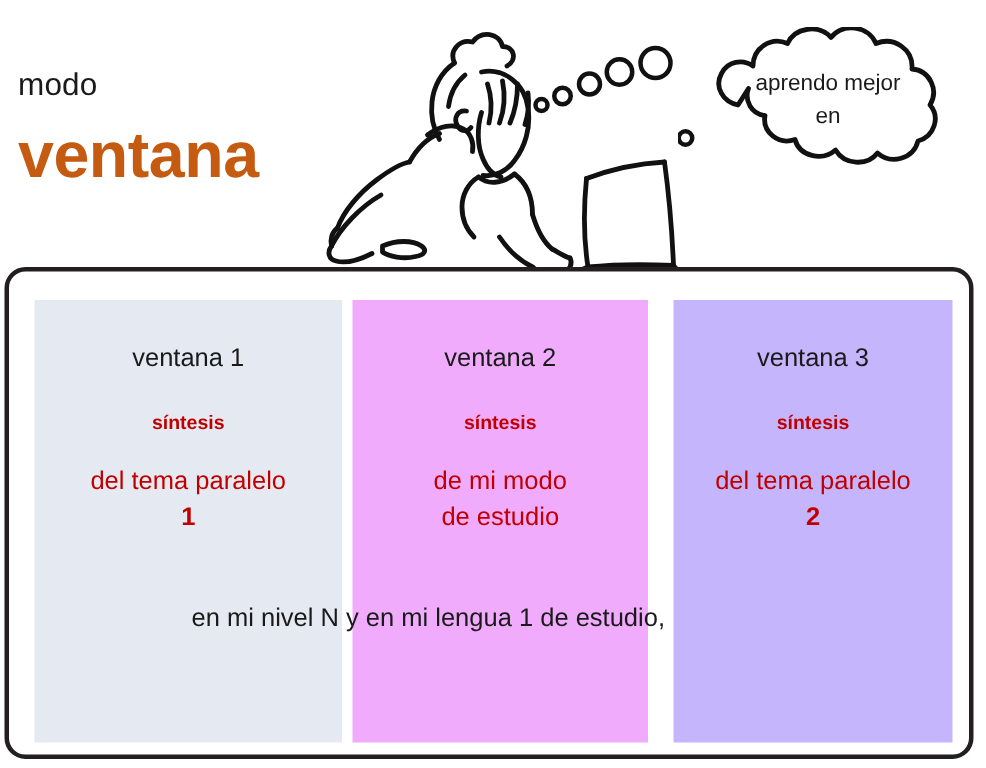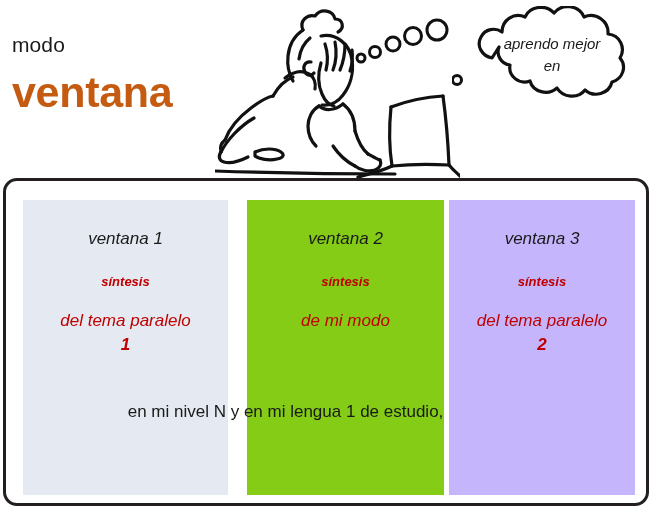--- a/index.html
+++ b/index.html
@@ -12,21 +12,21 @@
     height: 512px;
     position: relative;
     overflow: hidden;
     font-family: "Liberation Sans", sans-serif;
     color: #1a1a1a;
   }
 
   
   #header {
     position: absolute;
-    left: 0; top: 0;
+    left: 0; top: 12px;
     width: 657px;
     height: 187px;
   }
 
   #modo-label {
     position: absolute;
     left: 12px;
     top: 34px;
     font-size: 21px;
     line-height: 21px;
@@ -63,21 +63,20 @@
 
   #cloud-text {
     position: absolute;
     left: 463px;
     top: 33px;
     width: 178px;
     text-align: center;
     font-size: 15px;
     line-height: 22px;
     color: #1a1a1a;
-    font-style: italic;
   }
 
   
   #panel {
     position: absolute;
     left: 3px;
     top: 178px;
     width: 646px;
     height: 328px;
     box-sizing: border-box;
@@ -92,25 +91,24 @@
     top: 19px;
     width: 612px;
     height: 295px;
   }
 
   .window-col {
     position: absolute;
     top: 0;
     height: 295px;
     text-align: center;
-    font-style: italic;
   }
 
   #col-1 { left: 0px;   width: 205px; background: #e5eaf2; }
-  #col-2 { left: 224px; width: 197px; background: #84cc16; }
+  #col-2 { left: 212px; width: 197px; background: #f0abfc; }
   #col-3 { left: 426px; width: 186px; background: #c4b5fd; }
 
   .col-title {
     margin-top: 29px;
     font-size: 17px;
     line-height: 20px;
     color: #1a1a1a;
   }
 
   .col-sintesis {
@@ -251,20 +249,21 @@
         <span>del tema paralelo</span>
         <span class="em">1</span>
       </div>
     </div>
 
     <div class="window-col" id="col-2">
       <div class="col-title">ventana 2</div>
       <div class="col-sintesis">síntesis</div>
       <div class="col-desc">
         <span>de mi modo</span><br>
+        <span>de estudio</span>
       </div>
     </div>
 
     <div class="window-col" id="col-3">
       <div class="col-title">ventana 3</div>
       <div class="col-sintesis">síntesis</div>
       <div class="col-desc">
         <span>del tema paralelo</span>
         <span class="em">2</span>
       </div>

